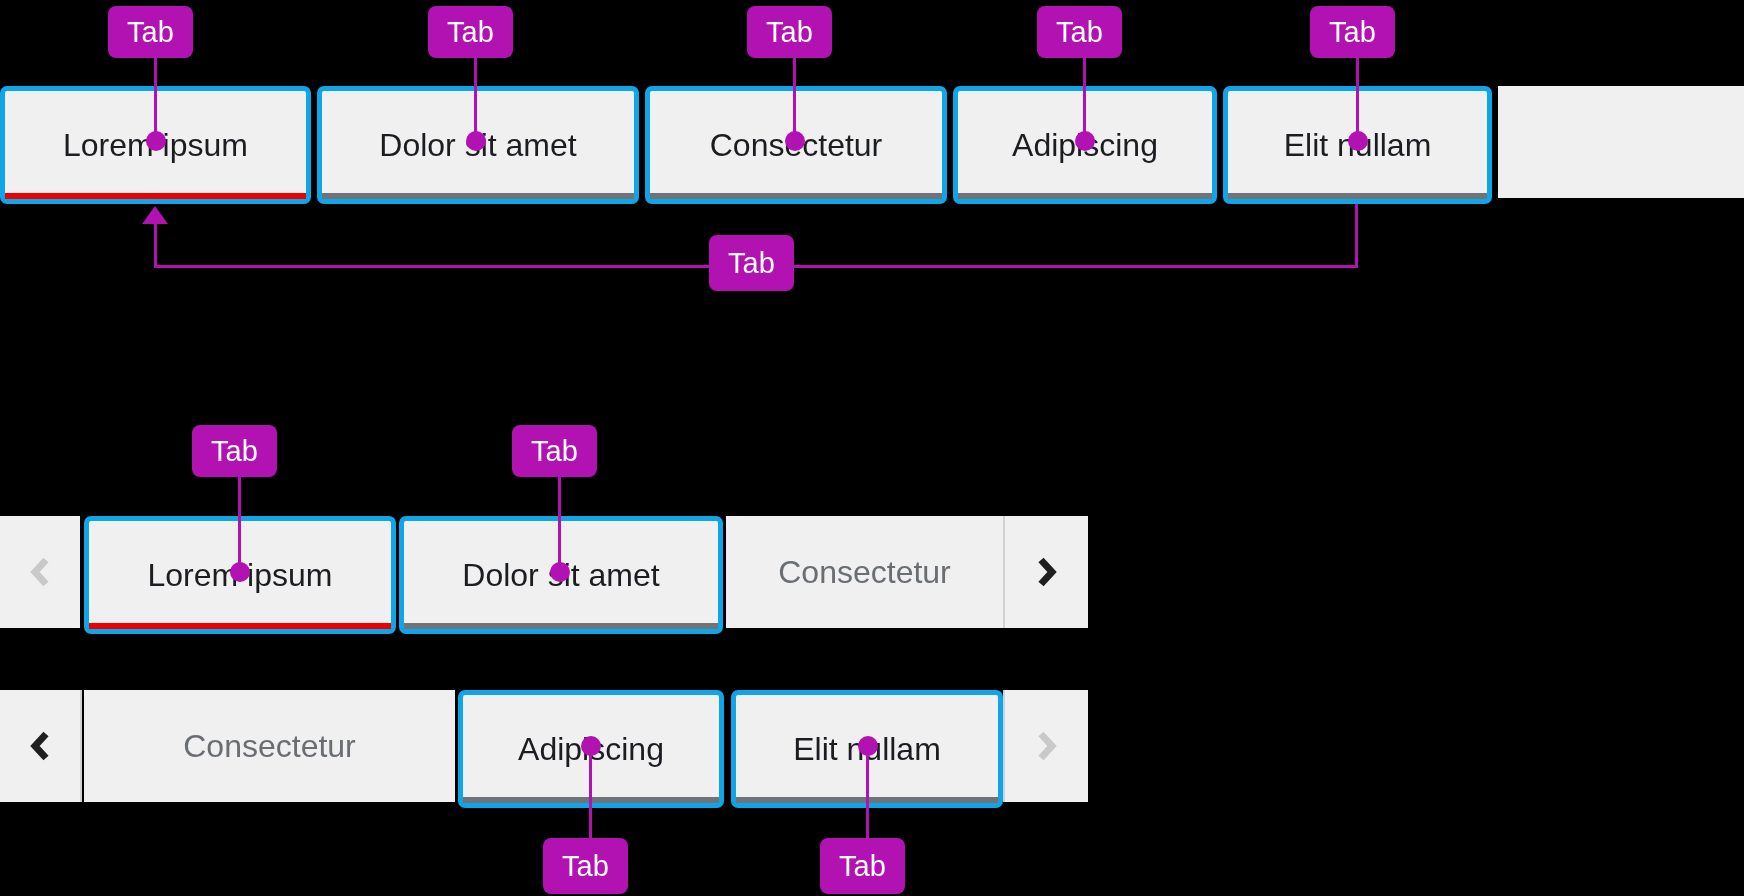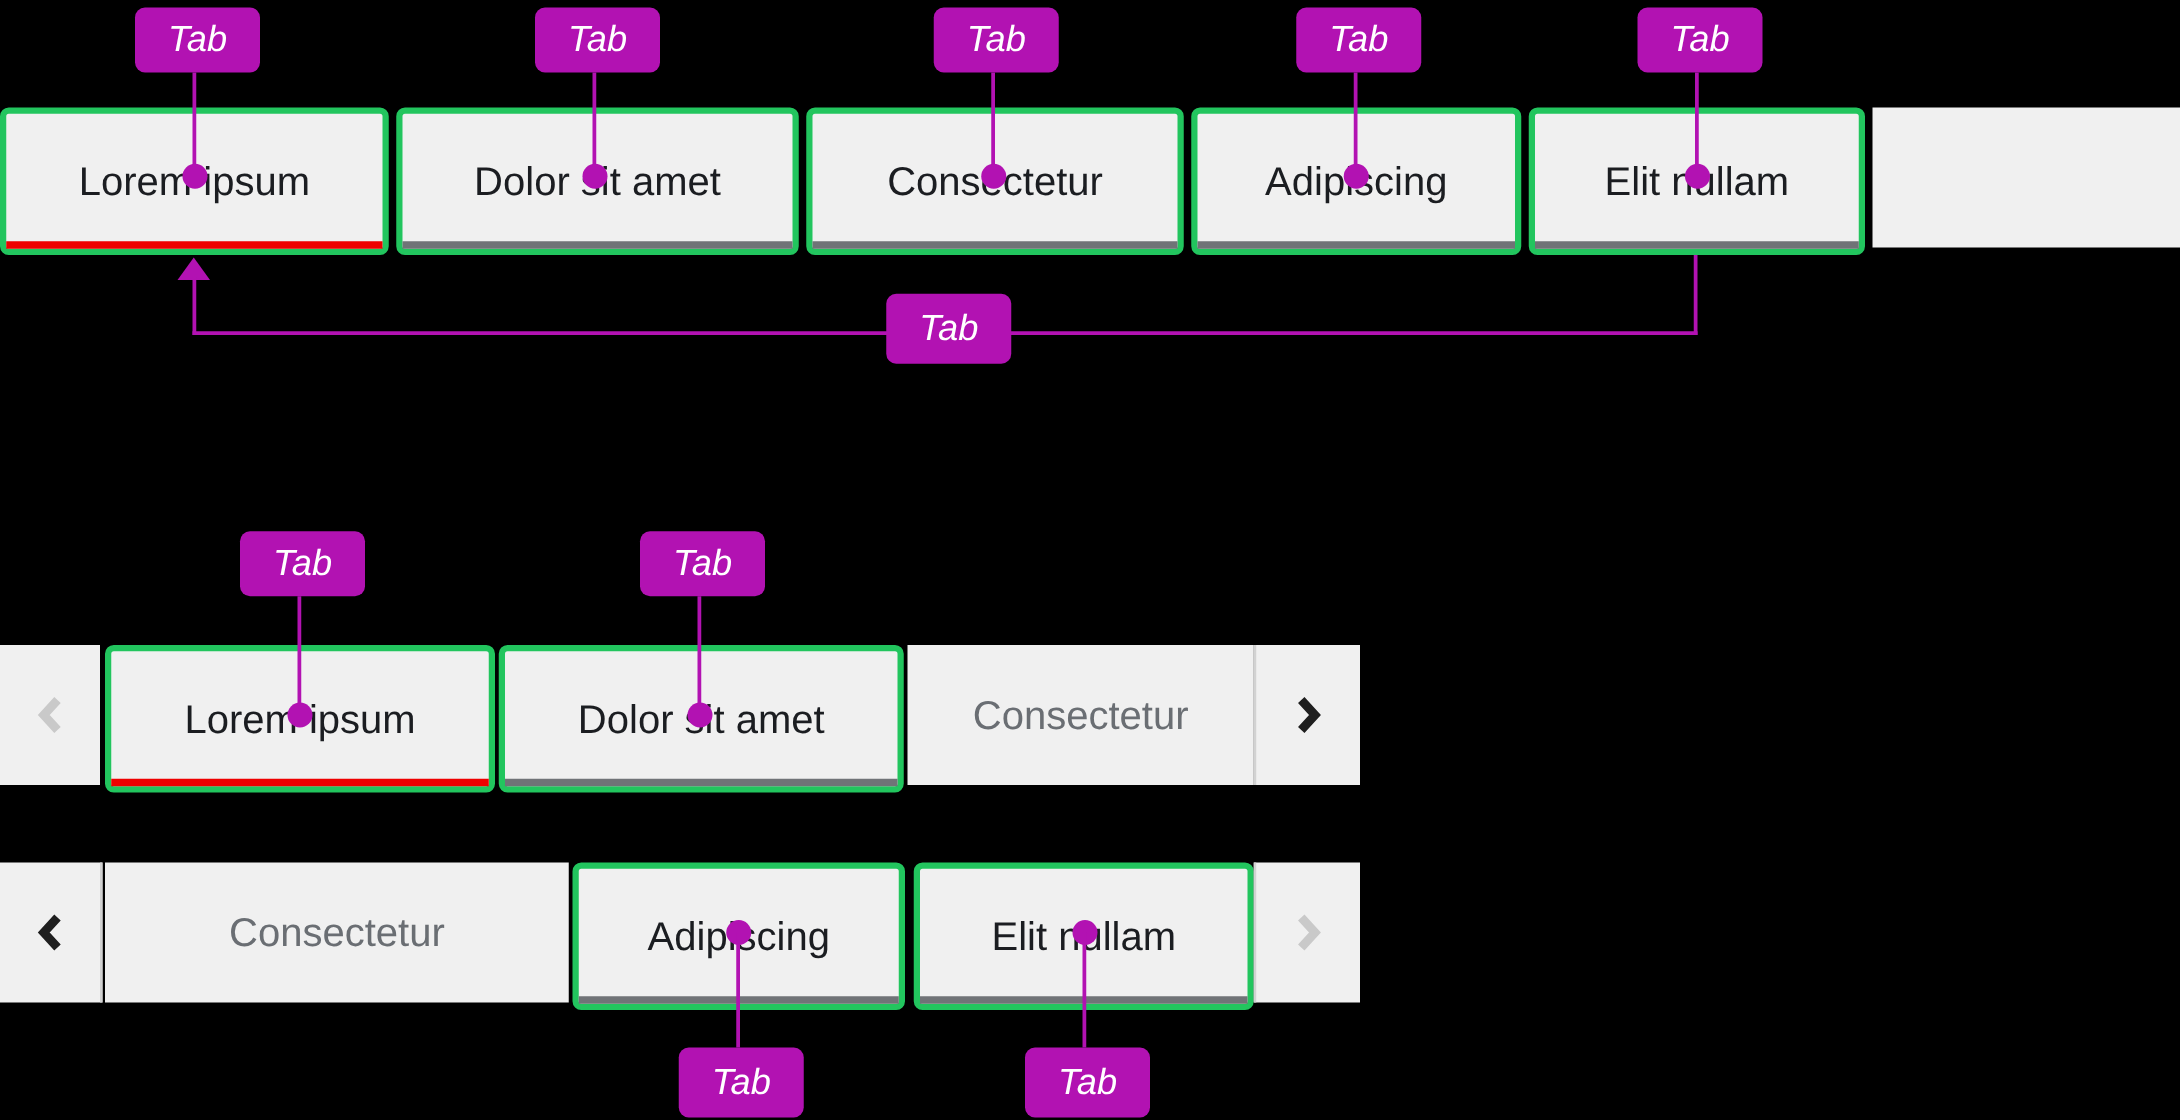--- a/index.html
+++ b/index.html
@@ -2,36 +2,36 @@
 <html><head>
 <meta charset="utf-8">
 <style>
   html,body{margin:0;padding:0;background:#000;}
   .canvas{position:relative;width:1744px;height:896px;background:#000;overflow:hidden;
           font-family:"Liberation Sans",sans-serif;}
   
   .row{position:absolute;}
   .seg{position:absolute;top:0;height:112px;background:#f0f0f0;}
   .tabbox{position:absolute;top:0;height:118px;background:#f0f0f0;
-          border:5px solid #22c55e;border-radius:7px;box-sizing:border-box;
+          border:5px solid #0ea5e9;border-radius:7px;box-sizing:border-box;
           display:flex;align-items:center;justify-content:center;}
   .tabbox .accent{position:absolute;left:0;right:0;bottom:0;height:6px;background:#707377;}
   .tabbox.active .accent{background:#EE0000;}
   .tablabel{font-size:32px;color:#1b1d21;white-space:nowrap;}
   .overflowseg{display:flex;align-items:center;justify-content:center;}
   .overflowseg .tablabel{color:#6a6e73;}
   .scrollbtn{display:flex;align-items:center;justify-content:center;cursor:pointer;}
   .scrollbtn.div-r{border-right:2px solid #d2d2d2;box-sizing:content-box;}
   .scrollbtn.div-l{border-left:2px solid #d2d2d2;box-sizing:content-box;}
   .chev{width:24px;height:32px;}
   .chev.on{color:#1f1f1f;}
   .chev.off{color:#c9c9c9;}
   
-  .badge{position:absolute;width:100px;height:52px;background:#B212B2;border-radius:8px;
-         display:flex;align-items:center;justify-content:center;color:#fff;font-size:29px;z-index:6;font-style:italic;}
+  .badge{position:absolute;width:85px;height:52px;background:#B212B2;border-radius:8px;
+         display:flex;align-items:center;justify-content:center;color:#fff;font-size:29px;z-index:6;}
   .aline{position:absolute;width:3px;background:#B212B2;z-index:5;}
   .ahline{position:absolute;height:3px;background:#B212B2;z-index:4;}
   .adot{position:absolute;width:20px;height:20px;border-radius:50%;background:#B212B2;z-index:5;}
   .aarrow{position:absolute;width:0;height:0;border-left:13px solid transparent;
           border-right:13px solid transparent;border-bottom:18px solid #B212B2;z-index:5;}
 </style>
 </head>
 <body>
 
 <div class="canvas">

